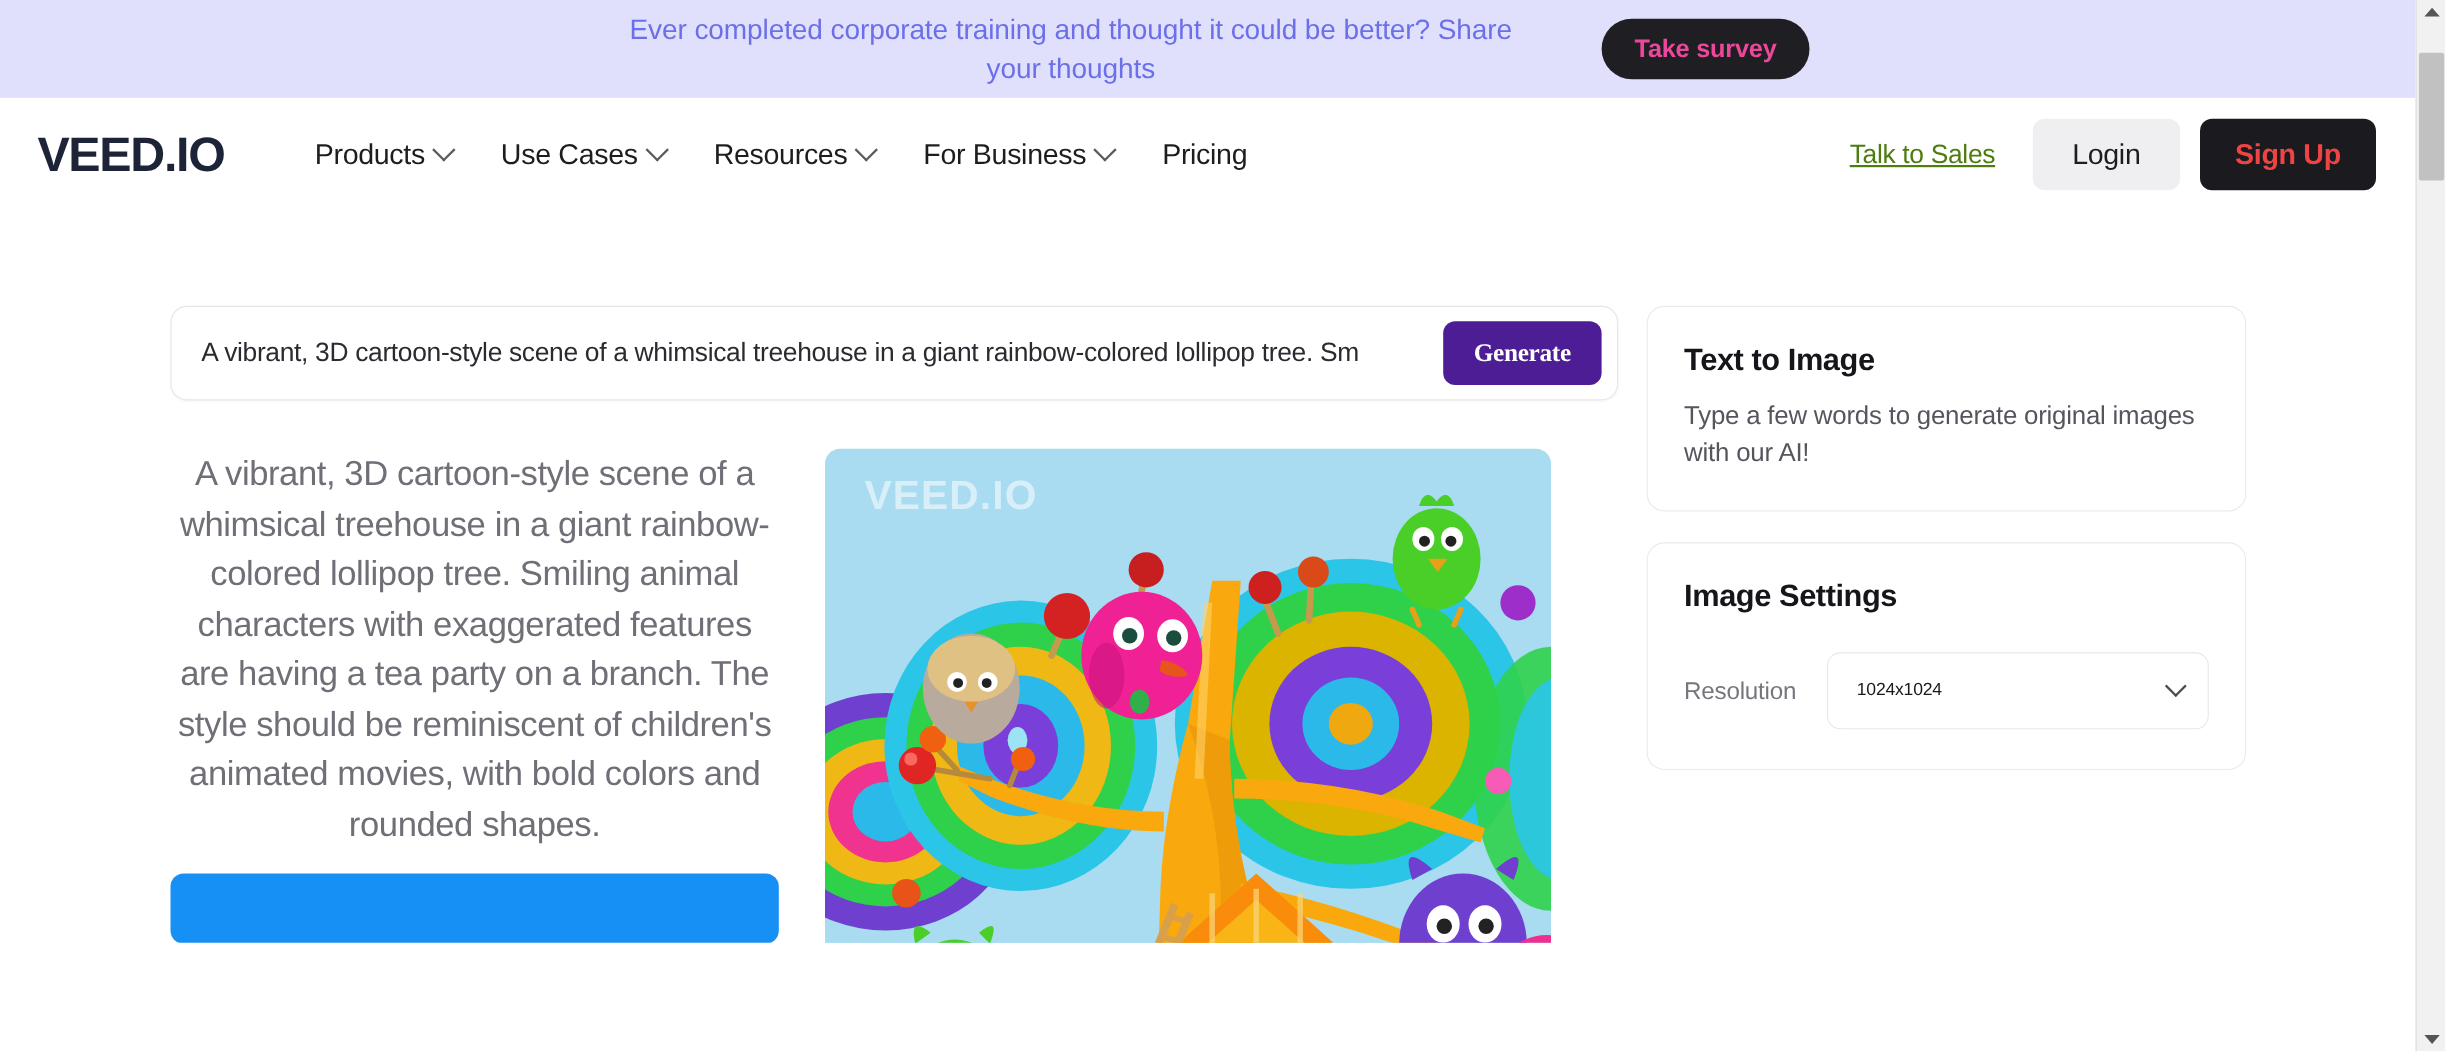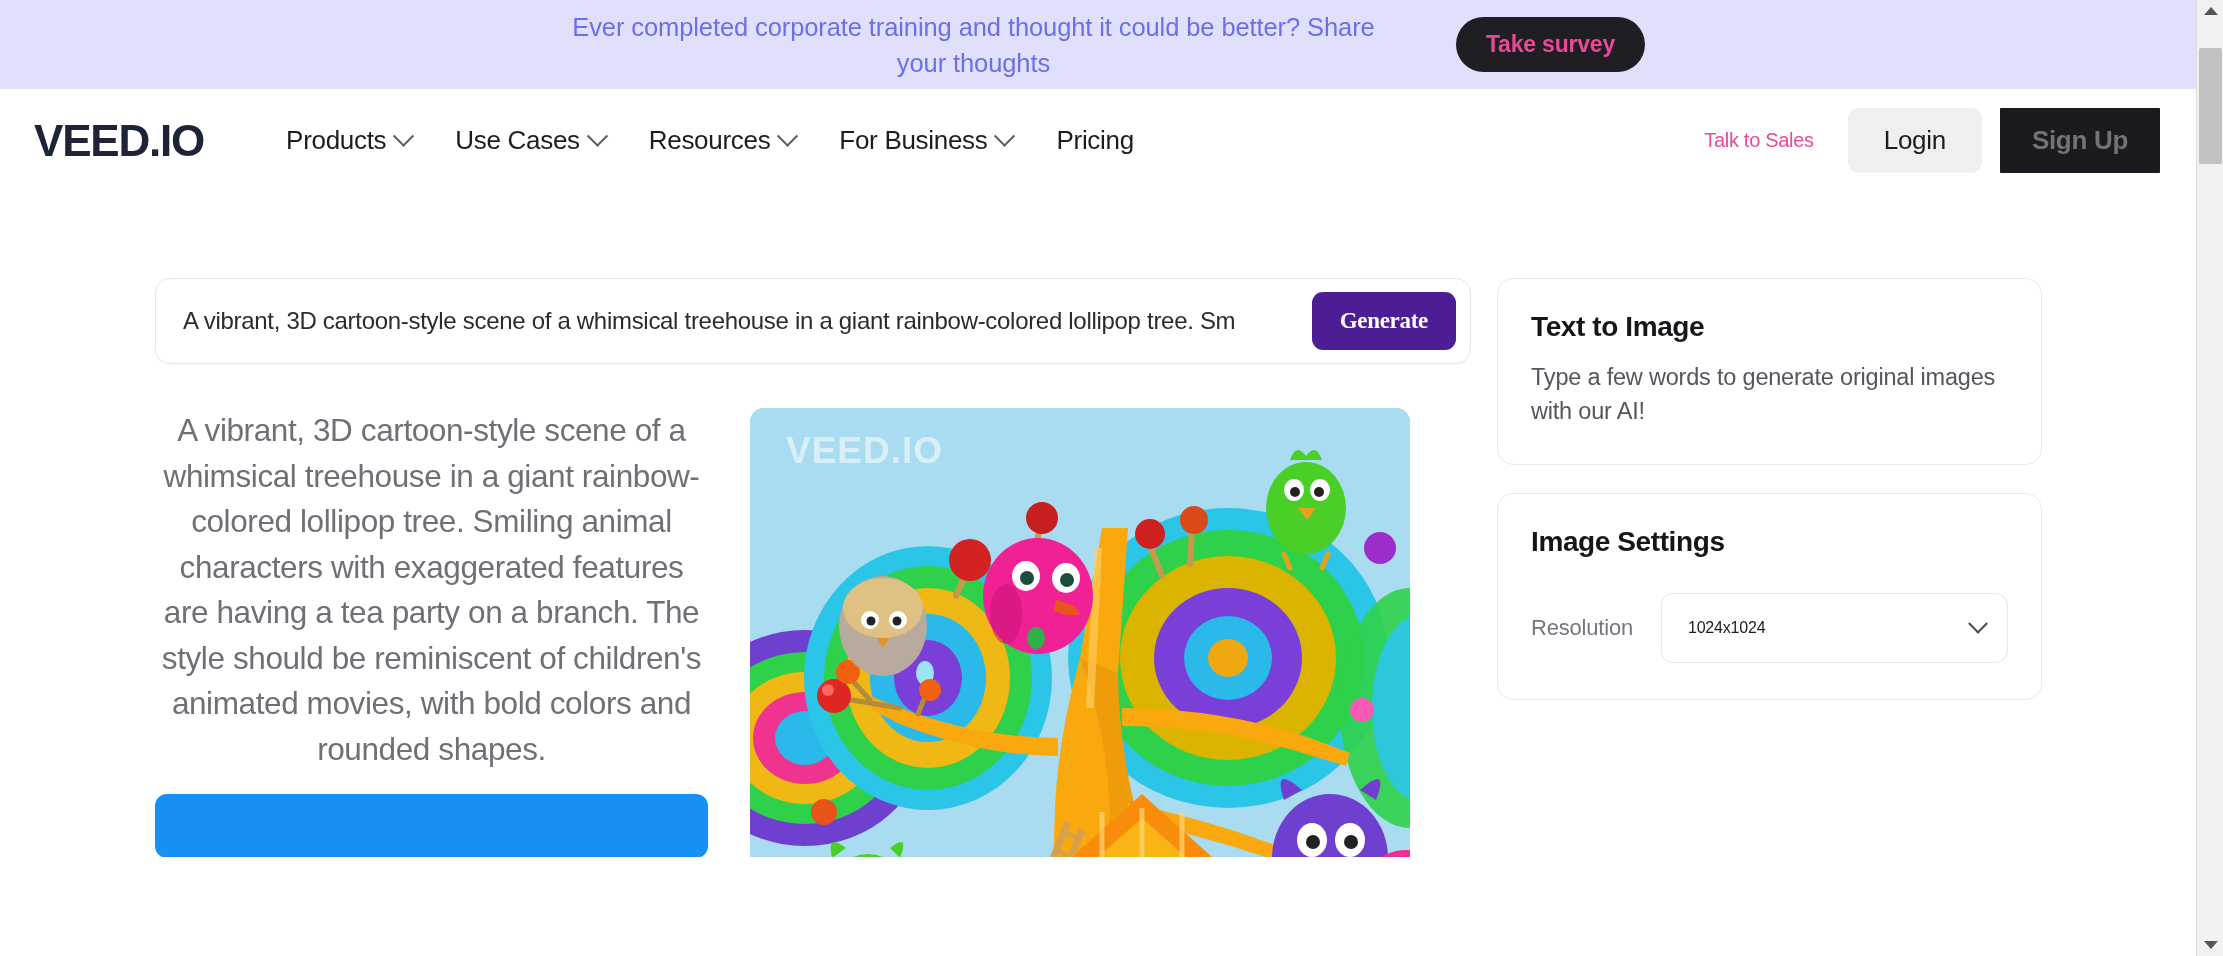--- a/index.html
+++ b/index.html
@@ -111,43 +111,44 @@
     transform: rotate(45deg) translate(-3px,-3px);
     flex: none;
   }
   .nav-right {
     margin-left: auto;
     display: flex;
     align-items: center;
     gap: 18px;
   }
   .talk-sales {
-    font-size: 20px;
-    color: #ec4899;
+    font-size: 24px;
+    color: #4d7c0f;
     letter-spacing: -0.3px;
     padding: 10px 16px;
     cursor: pointer;
     white-space: nowrap;
+    text-decoration: underline;
   }
   .btn-login {
     background: #efeff1;
     color: #1d1d20;
     border: none;
     border-radius: 11px;
     padding: 17px 36px;
     font-family: "Liberation Sans", sans-serif;
     font-size: 26px;
     letter-spacing: -0.3px;
     cursor: pointer;
   }
   .btn-signup {
     background: #1b1b1f;
-    color: #737373;
-    border: none;
-    border-radius: 1px;
+    color: #ef4444;
+    border: none;
+    border-radius: 11px;
     padding: 17px 32px;
     font-family: "Liberation Sans", sans-serif;
     font-size: 26px;
     font-weight: 700;
     letter-spacing: -0.3px;
     cursor: pointer;
   }
 
   
   .main {

